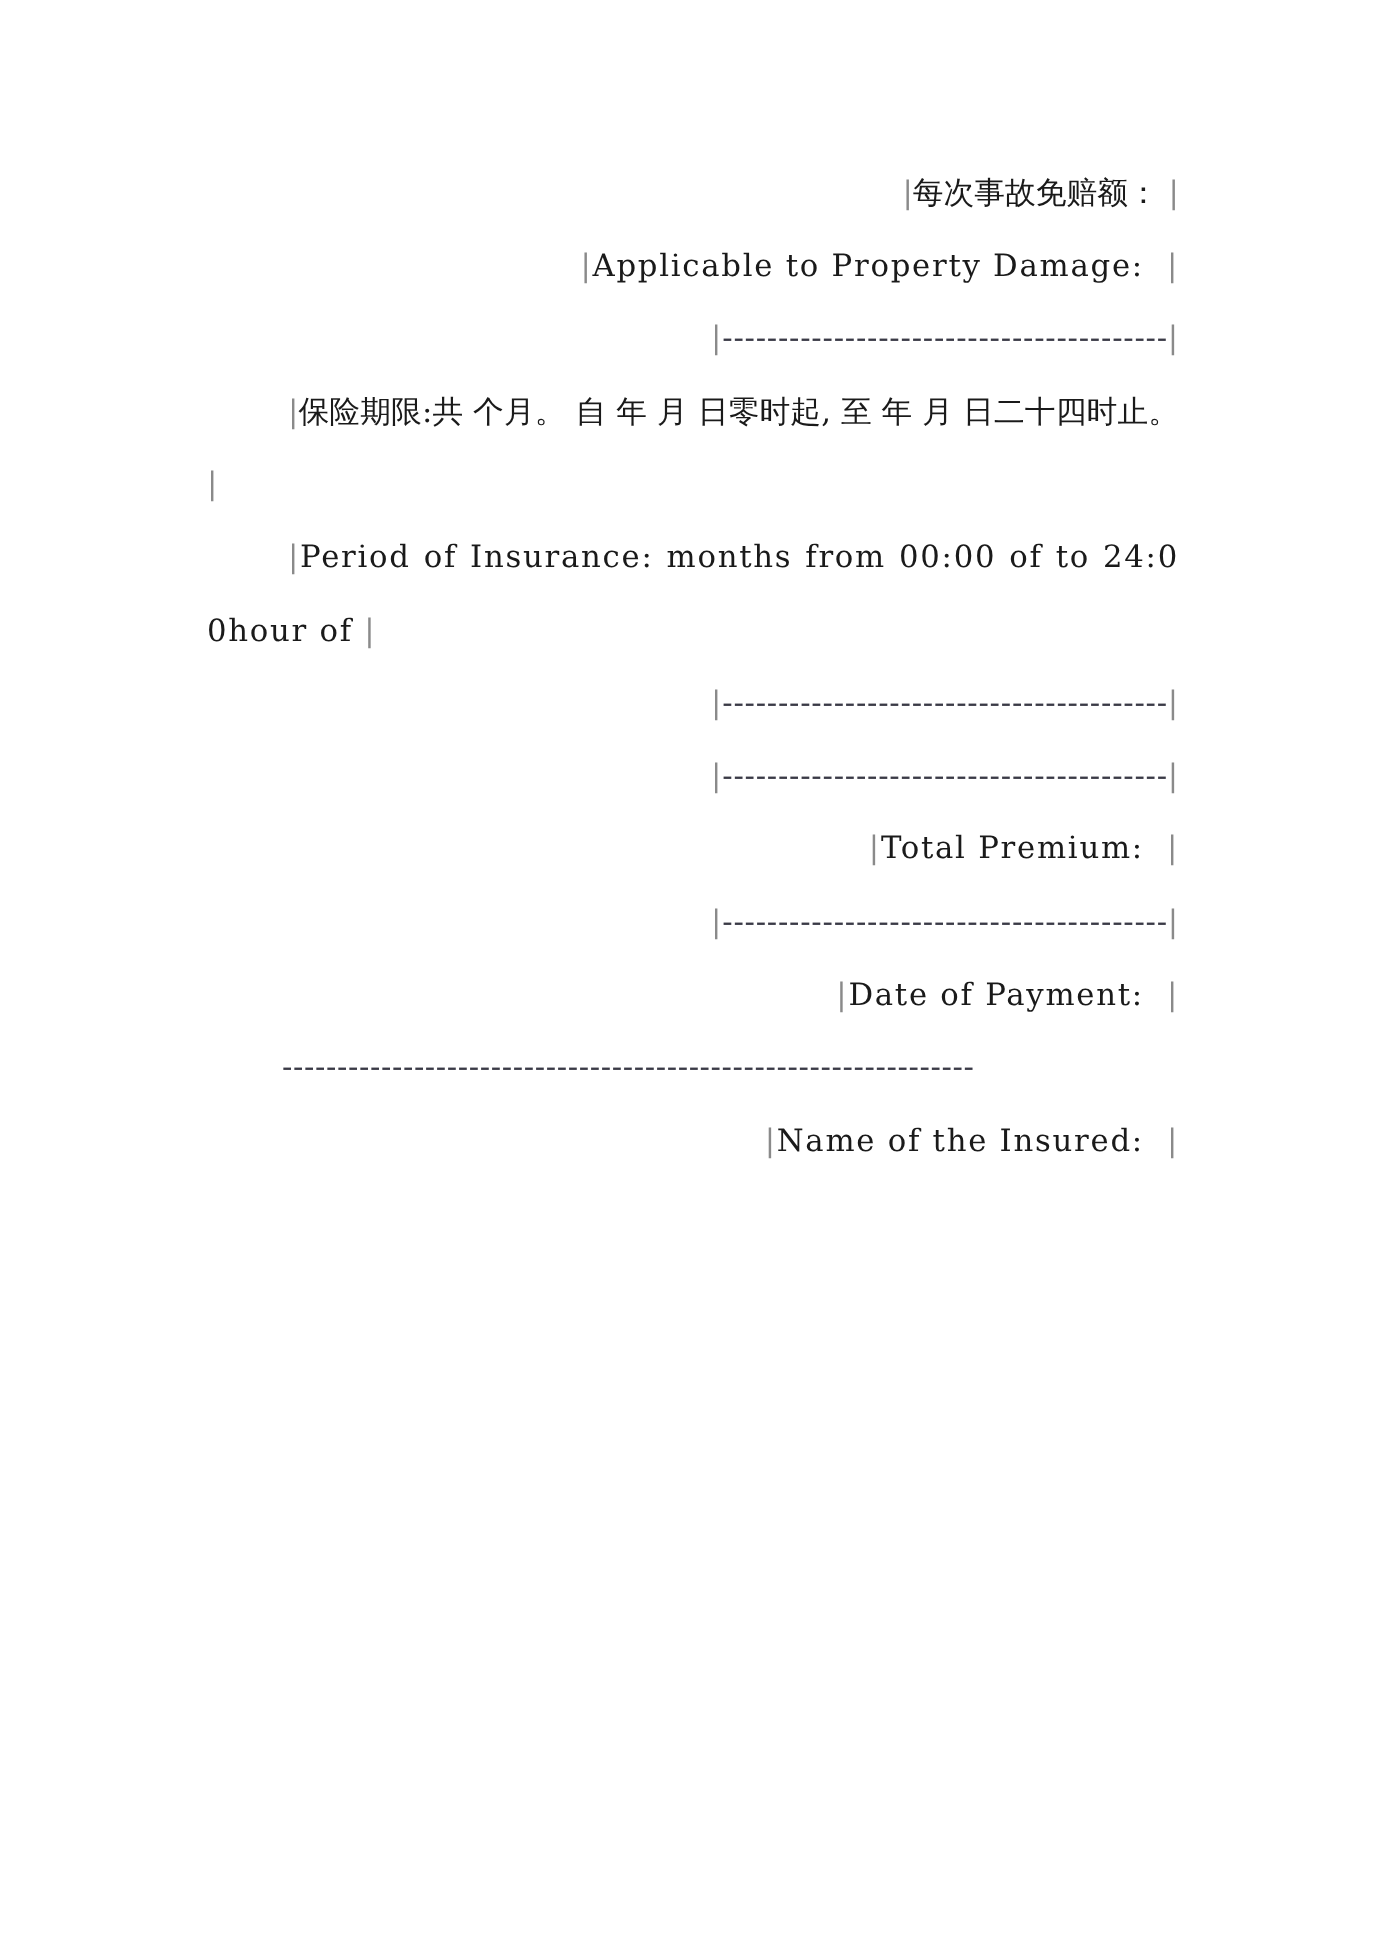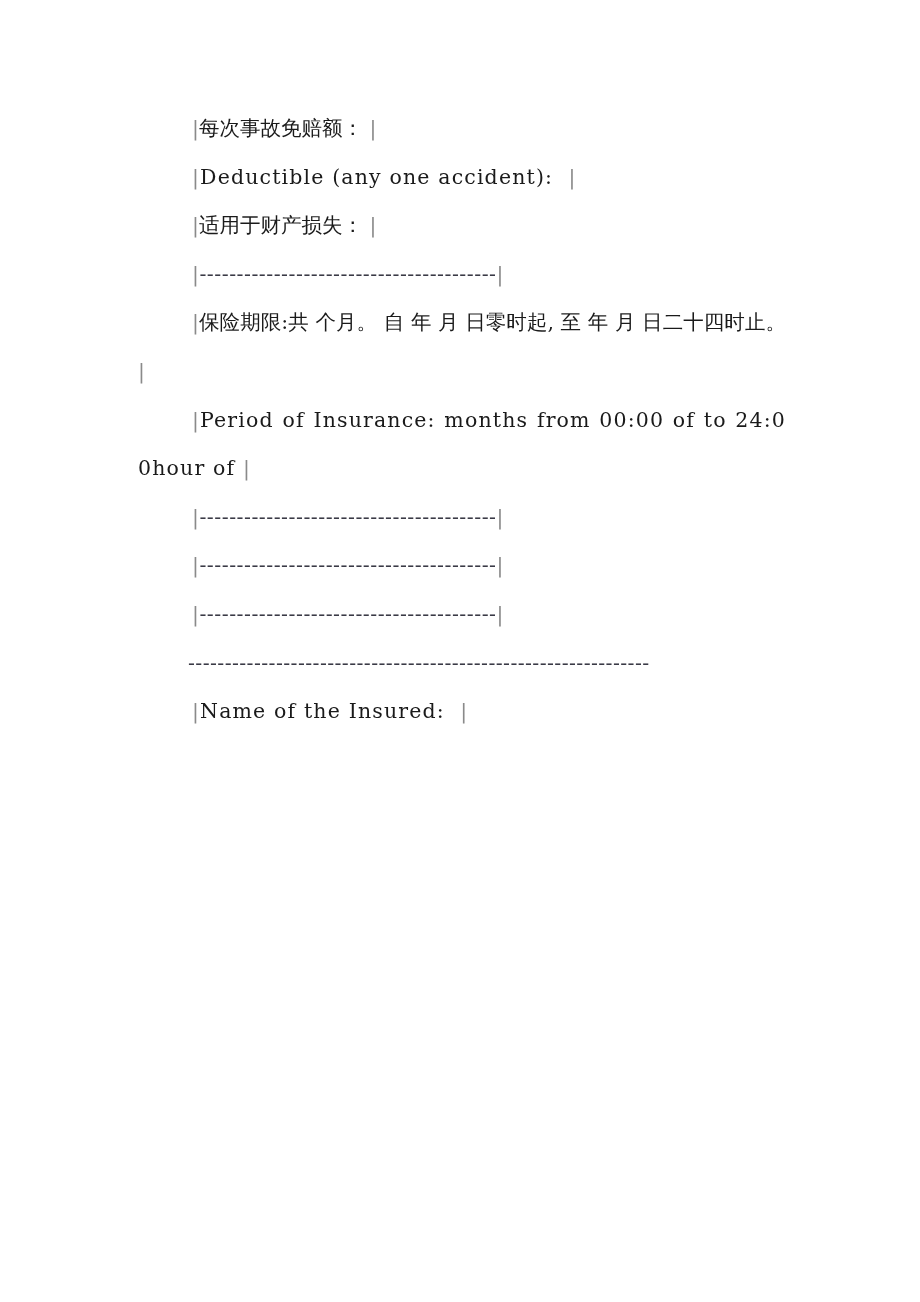--- a/index.html
+++ b/index.html
@@ -45,21 +45,21 @@
     margin: 0;
     padding: 0;
     text-indent: 54px;
     text-align: justify;
     text-justify: inter-character;
     white-space: normal;
   }
 
   
   .para.nowrap {
-    text-align: left;
+    text-align: right;
     white-space: pre;
   }
 
   .pipe {
     color: #8a8a8a;
     font-family: "DejaVu Serif", "Liberation Serif", serif;
   }
 
   .rule {
     color: #3a3a46;
@@ -85,42 +85,43 @@
   }
 </style>
 </head>
 <body>
 
 <div class="page">
   <div class="doc-body">
 
     <p class="para nowrap cjk"><span class="pipe">|</span>每次事故免赔额： <span class="pipe">|</span></p>
 
-    <p class="para nowrap en"><span class="pipe">|</span>Deductible (any one accident):  <span class="pipe">|</span></p>
 
-    <p class="para nowrap cjk"><span class="pipe">|</span>适用于财产损失： <span class="pipe">|</span></p>
 
+    <p class="para nowrap en"><span class="pipe">|</span>Applicable to Property Damage:  <span class="pipe">|</span></p>
 
     <p class="para nowrap rule"><span class="pipe">|</span><span class="">----------------------------------------</span><span class="pipe">|</span></p>
 
     <p class="para cjk"><span class="pipe">|</span>保险期限:共 个月。 自 年 月 日零时起, 至 年 月 日二十四时止。 <span class="pipe">|</span></p>
 
     <p class="para en"><span class="pipe">|</span>Period of Insurance: months from 00:00 of to 24:00hour of  <span class="pipe">|</span></p>
 
     <p class="para nowrap rule"><span class="pipe">|</span><span class="">----------------------------------------</span><span class="pipe">|</span></p>
 
 
 
     <p class="para nowrap rule"><span class="pipe">|</span><span class="">----------------------------------------</span><span class="pipe">|</span></p>
 
 
+    <p class="para nowrap en"><span class="pipe">|</span>Total Premium:  <span class="pipe">|</span></p>
 
     <p class="para nowrap rule"><span class="pipe">|</span><span class="">----------------------------------------</span><span class="pipe">|</span></p>
 
 
+    <p class="para nowrap en"><span class="pipe">|</span>Date of Payment:  <span class="pipe">|</span></p>
 
     <p class="para dashrun">---------------------------------------------------------------</p>
 
 
     <p class="para nowrap en"><span class="pipe">|</span>Name of the Insured:  <span class="pipe">|</span></p>
 
   </div>
 </div>
 
 </body></html>

